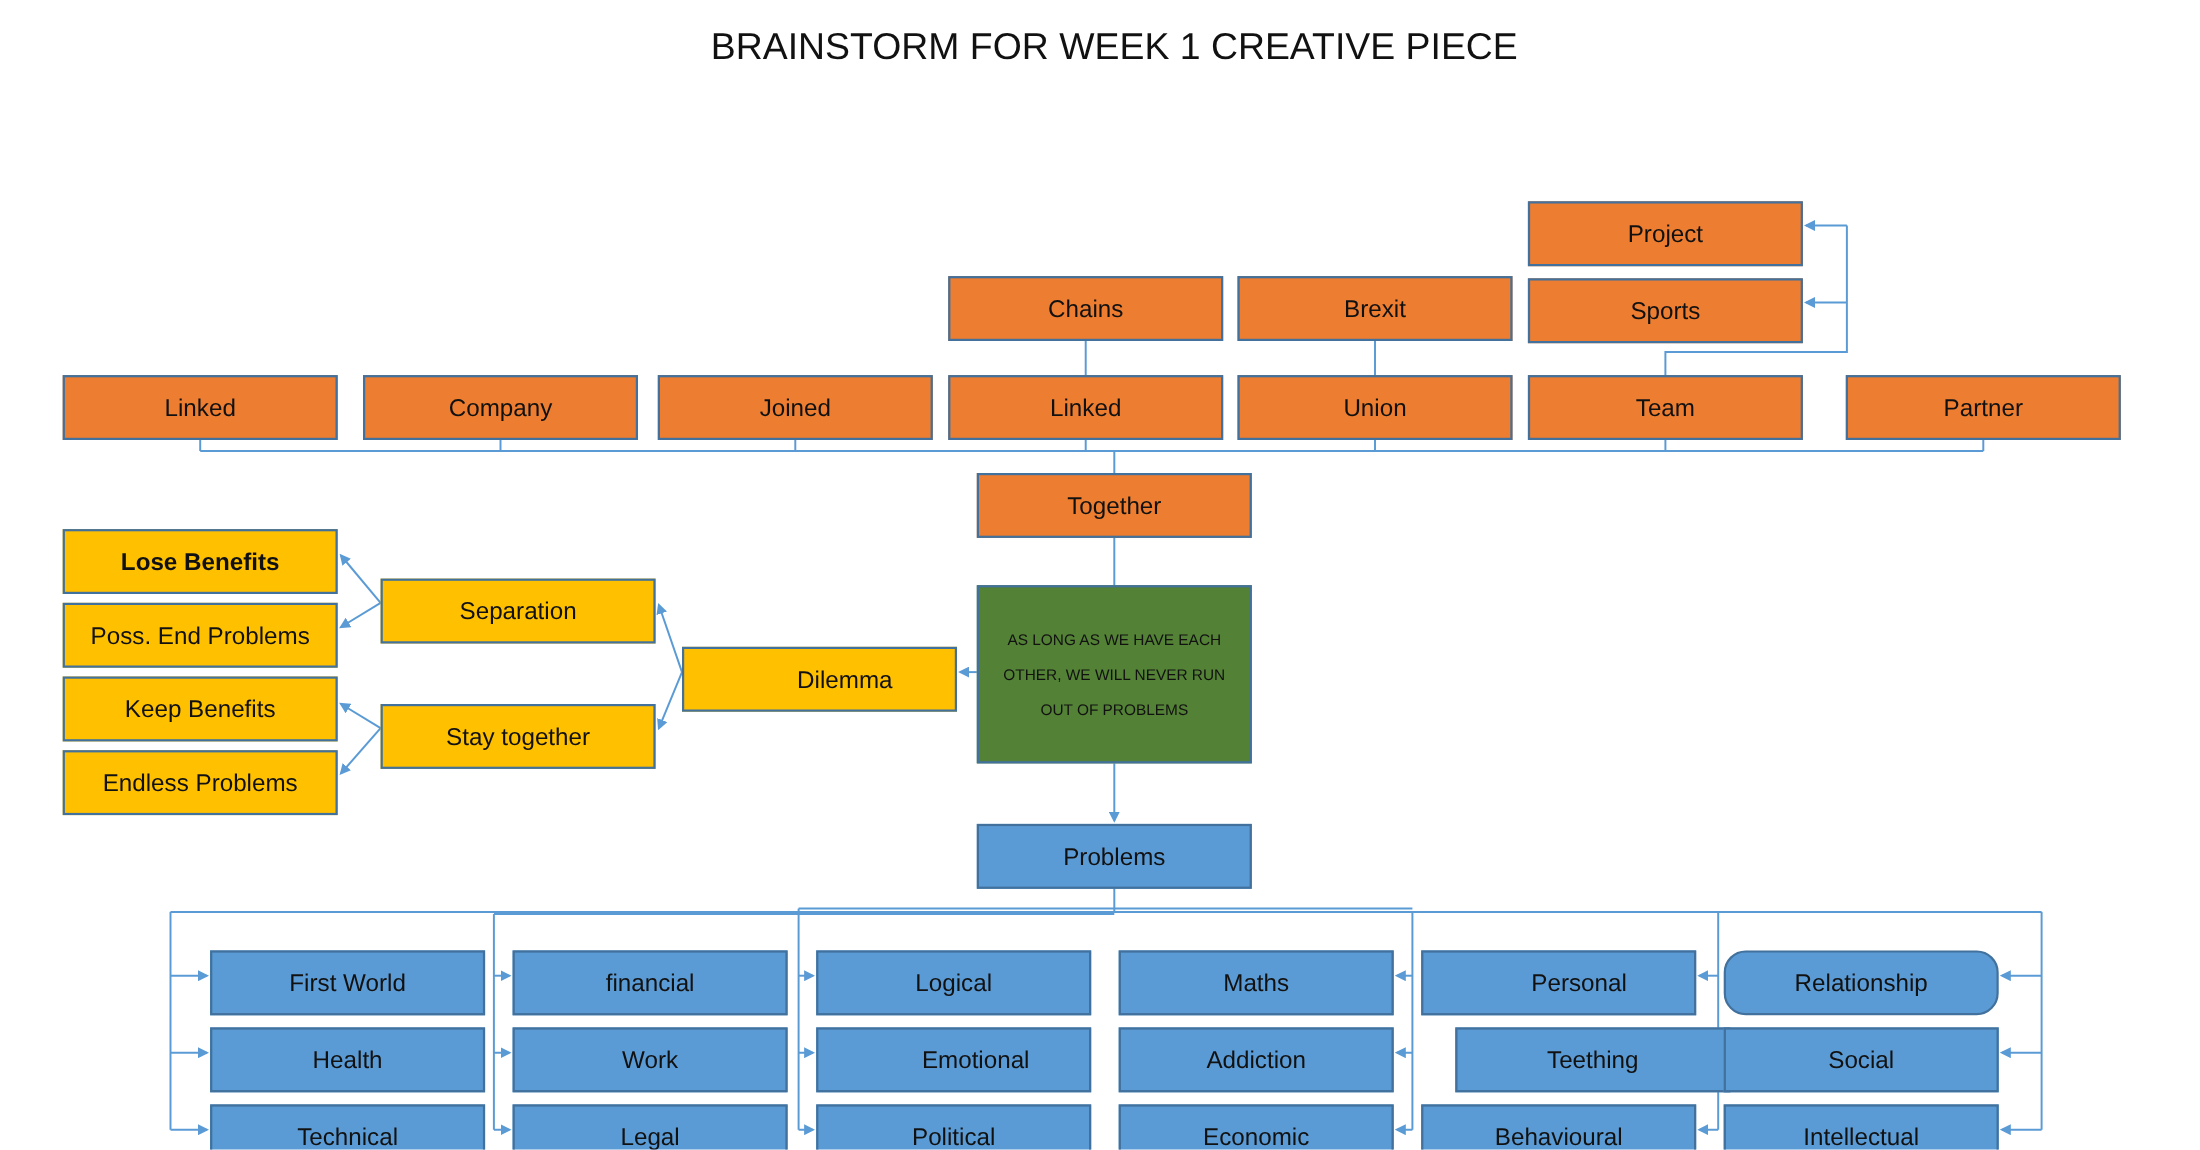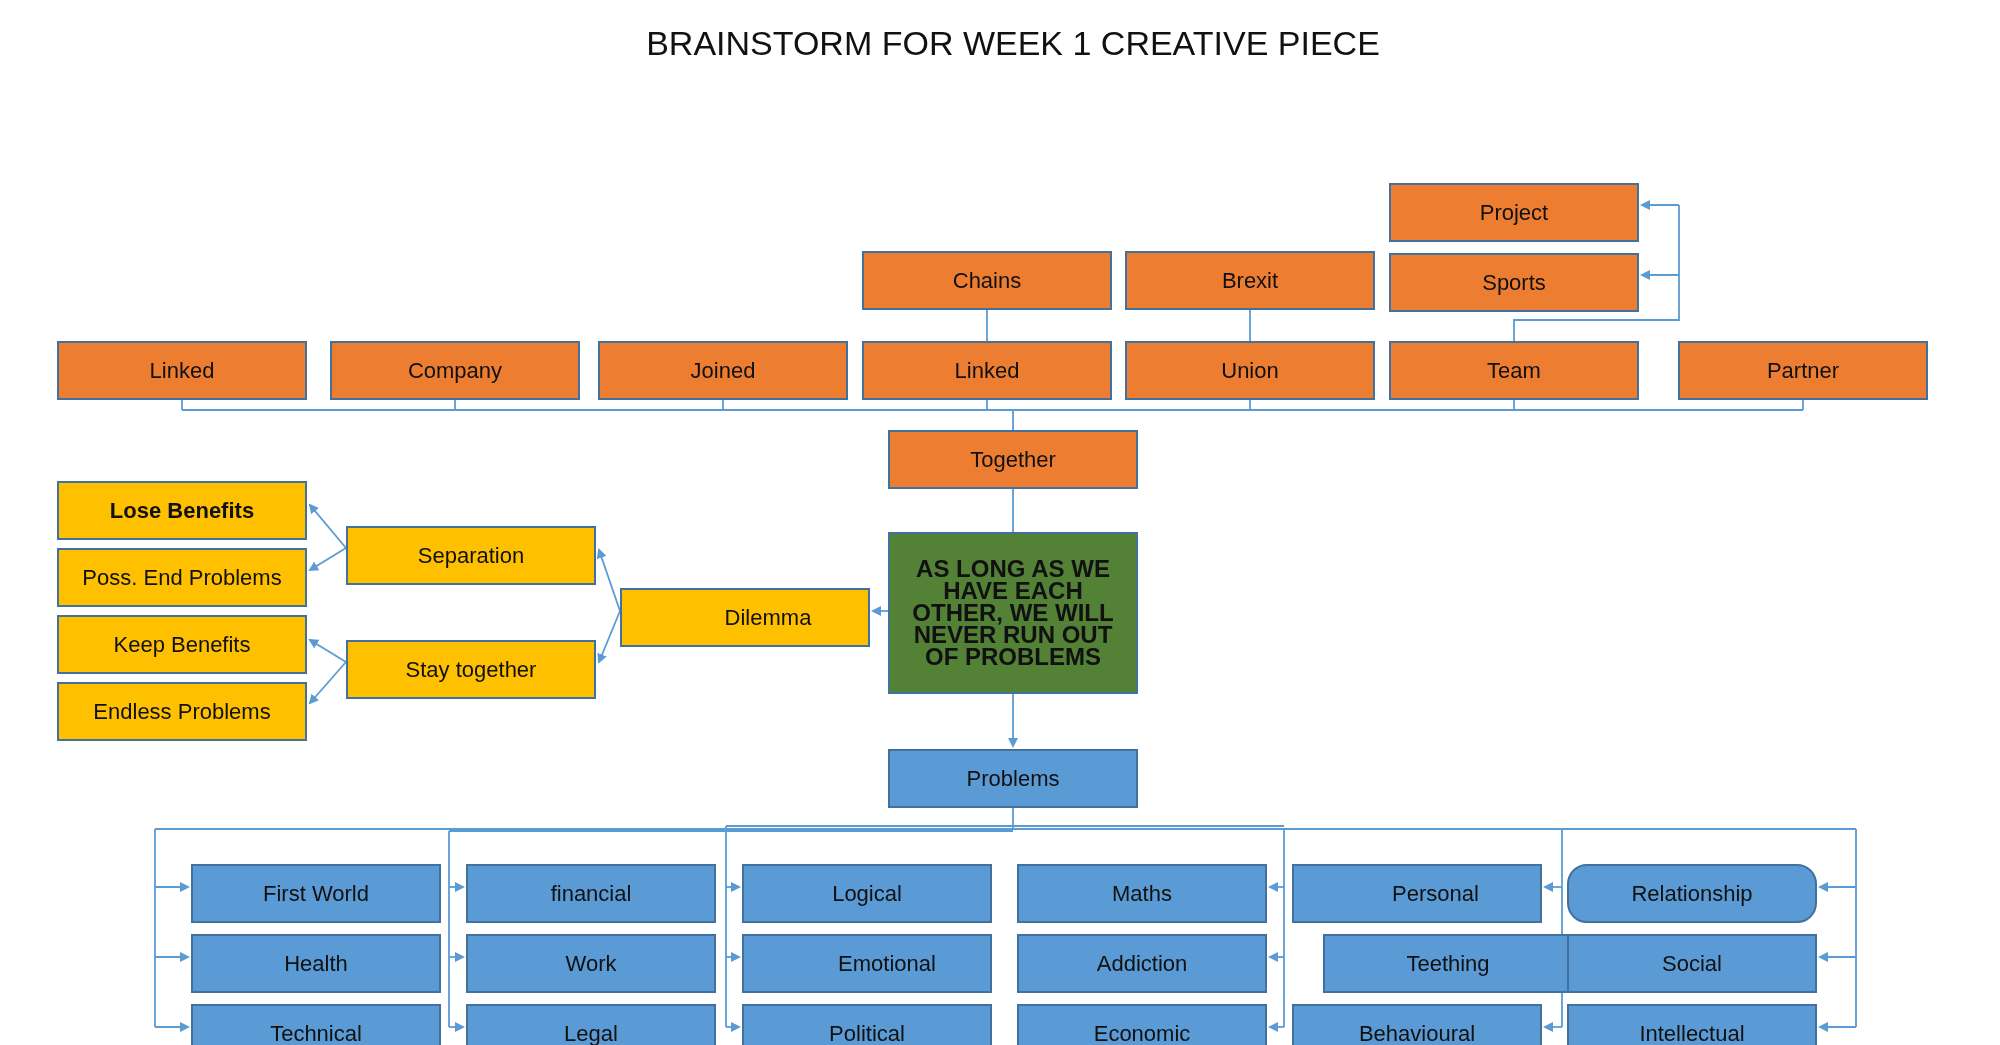--- a/index.html
+++ b/index.html
@@ -3,21 +3,21 @@
 <meta charset="utf-8">
 <style>
   html,body{margin:0;padding:0;background:#fff;}
   body{width:2000px;height:1045px;position:relative;overflow:hidden;font-family:"Liberation Sans","DejaVu Sans",sans-serif;}
   .title{position:absolute;left:0;top:24px;width:2026px;text-align:center;font-size:34px;color:#111;}
   svg.links{position:absolute;left:0;top:0;}
   .node{position:absolute;box-sizing:border-box;border:2.5px solid #41719c;display:flex;align-items:center;justify-content:center;text-align:center;font-size:22px;color:#111;width:250px;height:59px;cursor:pointer;}
   .orange{background:#ed7d31;}
   .yellow{background:#ffc000;}
   .blue{background:#5b9bd5;}
-  .green{background:#538135;font-size:24px;line-height:22px;font-weight:bold;}
+  .green{background:#538135;font-size:14px;line-height:32px;}
 </style>
 </head>
 <body>
 
 <div class="title">BRAINSTORM FOR WEEK 1 CREATIVE PIECE</div>
 
 <svg class="links" width="2000" height="1045" viewBox="0 0 2000 1045">
   <defs>
     <marker id="arr" markerWidth="10" markerHeight="10" refX="8" refY="5" orient="auto" markerUnits="userSpaceOnUse">
       <path d="M0,0 L10,5 L0,10 z" fill="#5b9bd5"></path>

